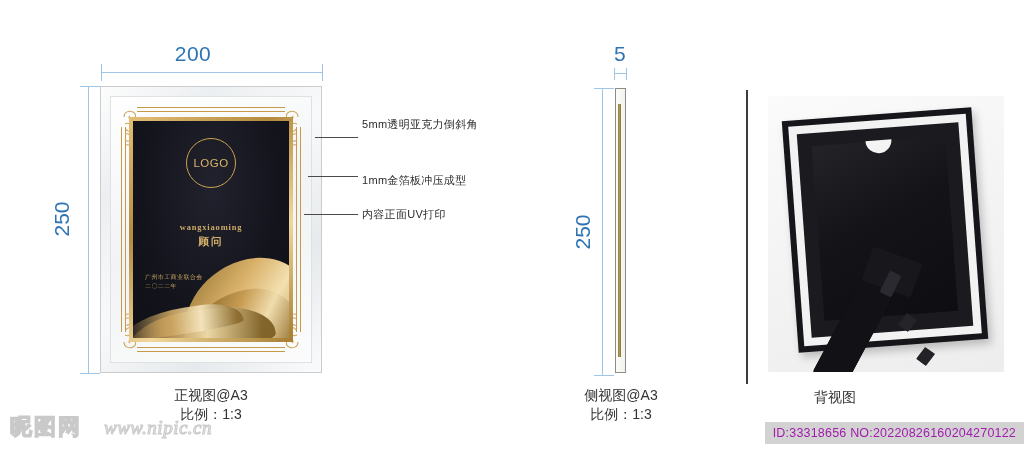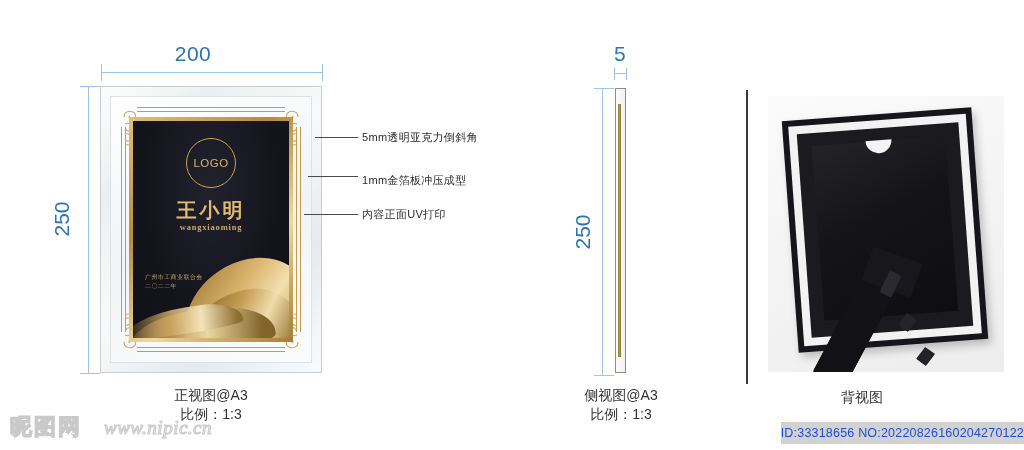--- a/index.html
+++ b/index.html
@@ -233,22 +233,22 @@
     font-family: "DejaVu Sans", sans-serif;
   }
   #wm-url {
     position: absolute; left: 104px; bottom: 11px;
     font-size: 19px; color: #ffffff; letter-spacing: .5px;
     -webkit-text-stroke: 1.2px #cccccc;
     font-style: italic; font-family: "Liberation Serif", serif;
   }
   #wm-id {
     position: absolute; right: 0px; bottom: 6px;
-    background: #d2d2d2; color: #1d4ed8;
-    font-size: 12.5px; padding: 4px 0; letter-spacing: .2px;
+    background: #d2d2d2; color: #a21caf;
+    font-size: 12.5px; padding: 4px 8px; letter-spacing: .2px;
     white-space: nowrap;
   }
 </style>
 </head>
 <body>
 
 <div id="stage">
 
   <div>
 
@@ -312,37 +312,37 @@
 
           <div class="wave" id="wave1"></div>
           <div class="wave" id="wave2"></div>
           <div class="wave" id="wave3"></div>
           <div class="wave" id="wave4"></div>
 
           <div id="logo-circle">
             <span id="logo-text">LOGO</span>
           </div>
 
-          <div id="name-cn">王小明</div>
           <div id="name-py">wangxiaoming</div>
+          <div id="title-cn">顾问</div>
           <div id="org-line1">广州市工商业联合会</div>
           <div id="org-line2">二〇二二年</div>
         </div>
       </div>
     </div>
 
     <div class="caption" style="left:211px; top:386px; transform:translateX(-50%);">
       <div>正视图@A3</div>
       <div>比例：1:3</div>
     </div>
   </div>
 
   <div>
     <div class="callout-line" style="left:315px; top:137px; width:43px;"></div>
-    <div class="callout-text" style="left:362px; top:130px;text-align:center;">5mm透明亚克力倒斜角</div>
+    <div class="callout-text" style="left:362px; top:117px;text-align:center;">5mm透明亚克力倒斜角</div>
 
     <div class="callout-line" style="left:308px; top:176px; width:50px;"></div>
     <div class="callout-text" style="left:362px; top:173px;">1mm金箔板冲压成型</div>
 
     <div class="callout-line" style="left:304px; top:214px; width:54px;"></div>
     <div class="callout-text" style="left:362px; top:207px;">内容正面UV打印</div>
   </div>
 
   <div>
     <div class="dim-label" style="left:620px; top:42px; transform:translateX(-50%);">5</div>
@@ -377,20 +377,20 @@
           </div>
         </div>
       </div>
       <div id="stand-arm"></div>
       <div id="stand"></div>
       <div id="stand-hinge"></div>
       <div id="stand-slot1"></div>
       <div id="stand-slot2"></div>
       <div id="stand-slot3"></div>
     </div>
-    <div class="caption" style="left:862px; top:388px; transform:translateX(-50%);">背视图</div>
+    <div class="caption" style="left:835px; top:388px; transform:translateX(-50%);">背视图</div>
   </div>
 
   <div id="wm-url">www.nipic.cn</div>
   <div id="wm-logo">昵图网</div>
   <div id="wm-id">ID:33318656 NO:20220826160204270122</div>
 
 </div>
 
 </body></html>

